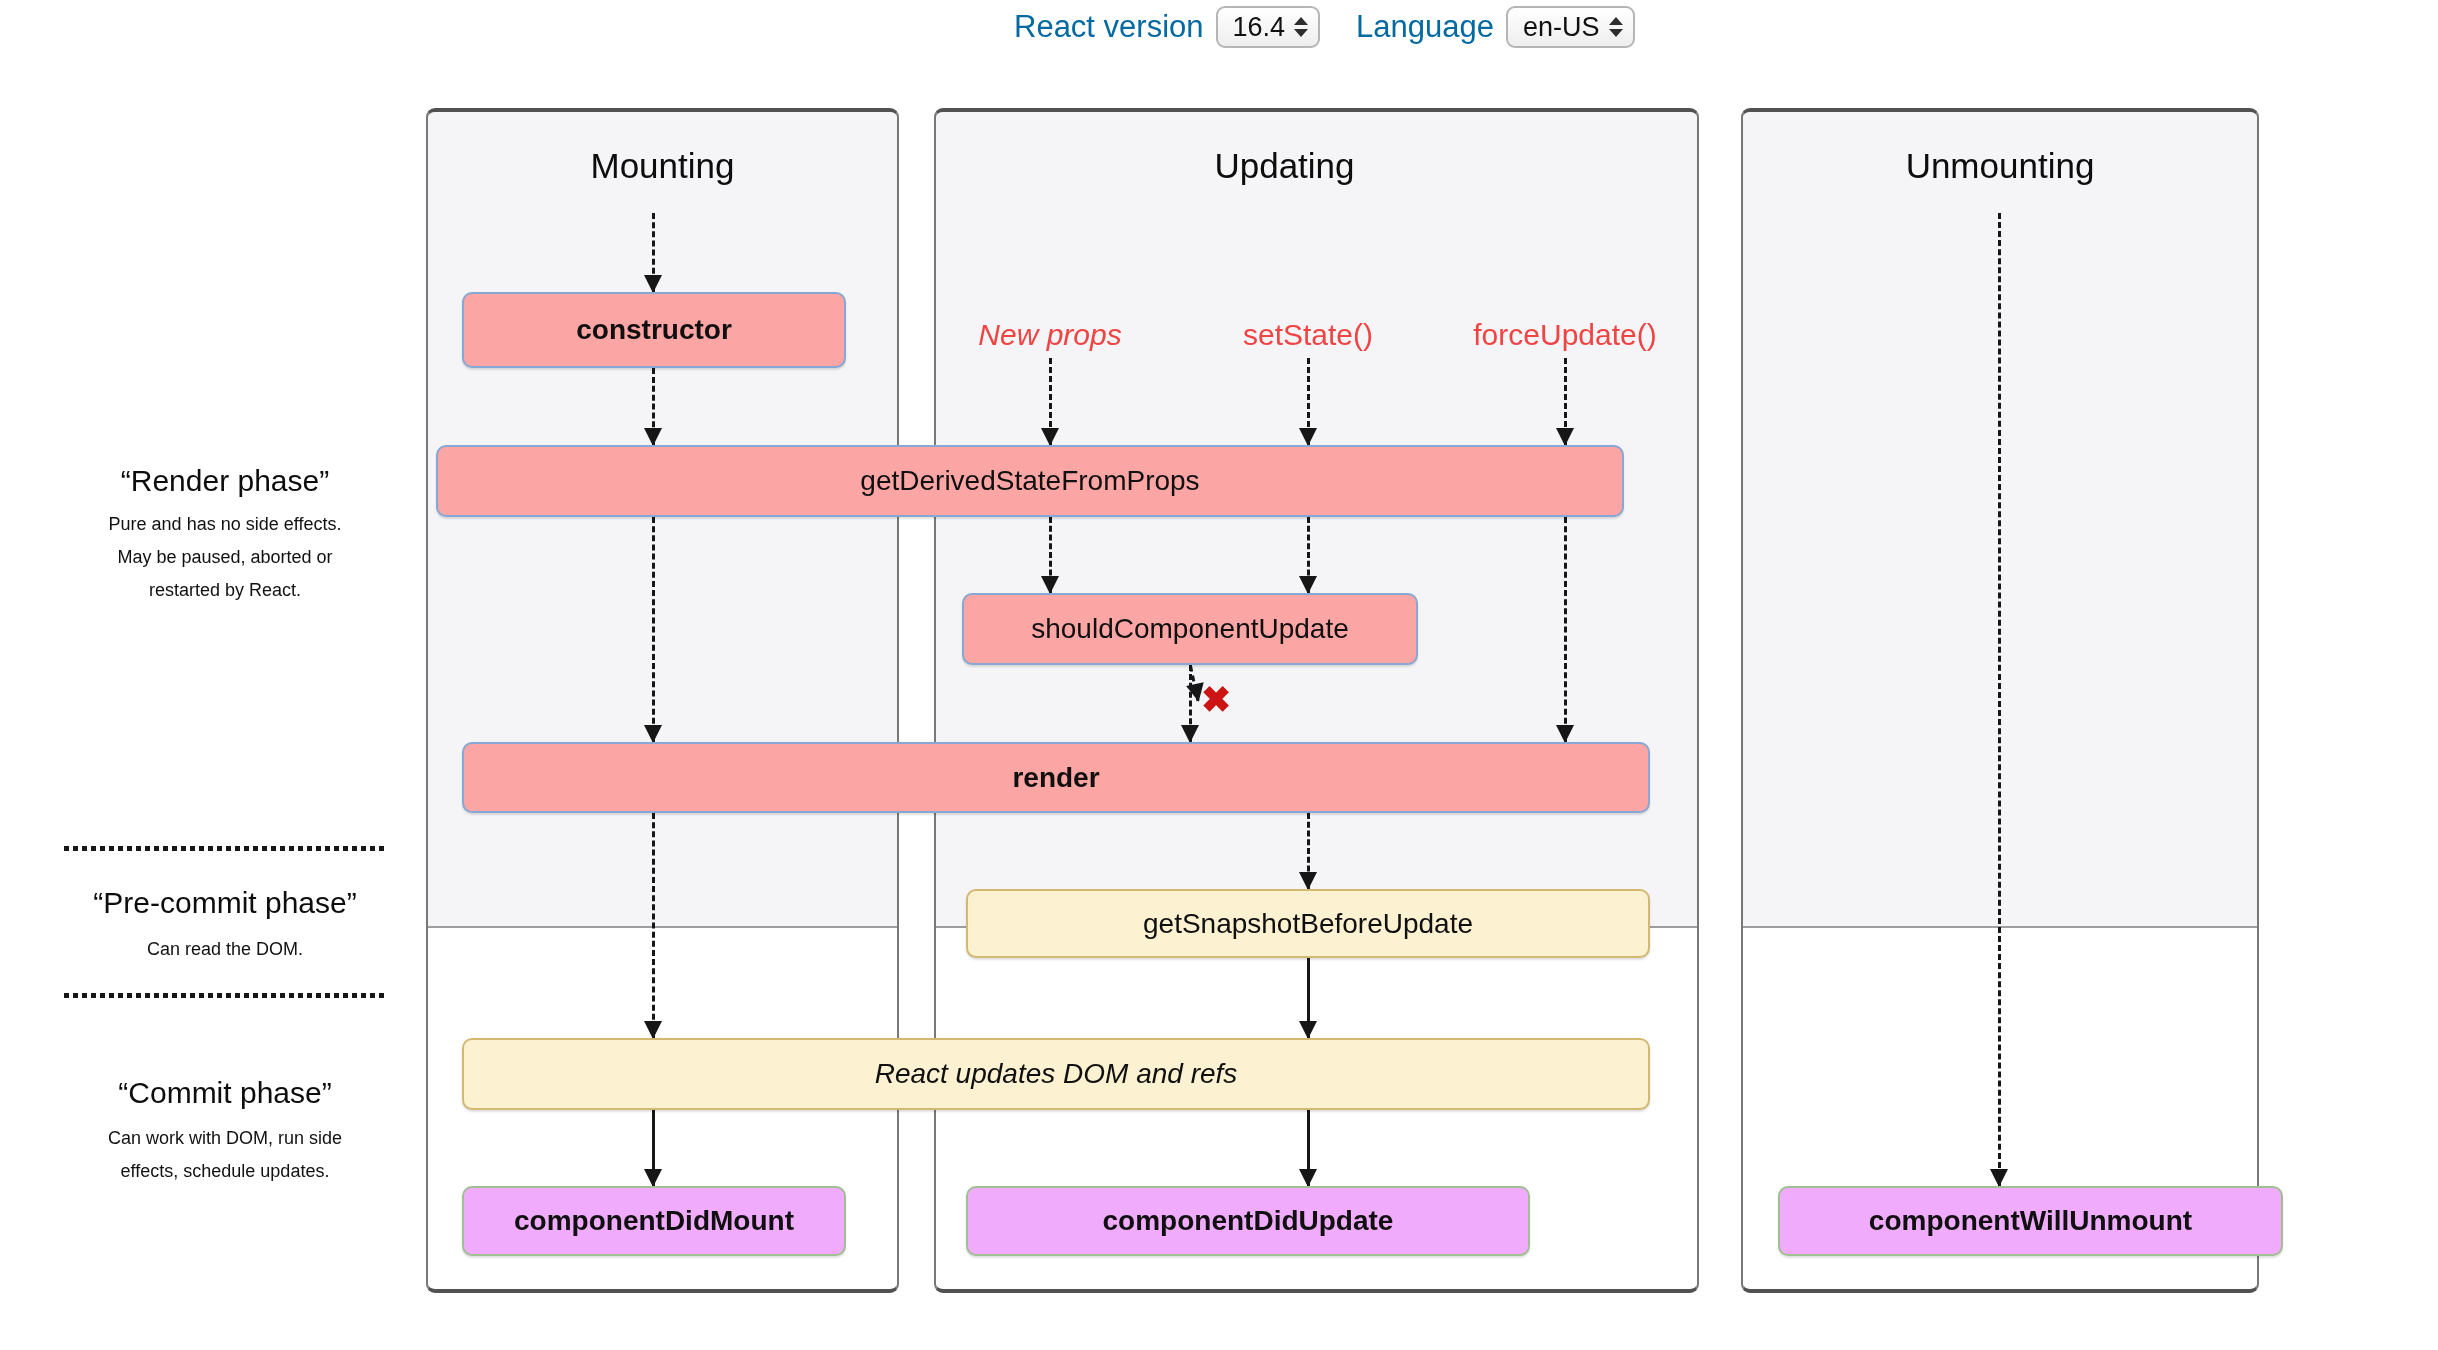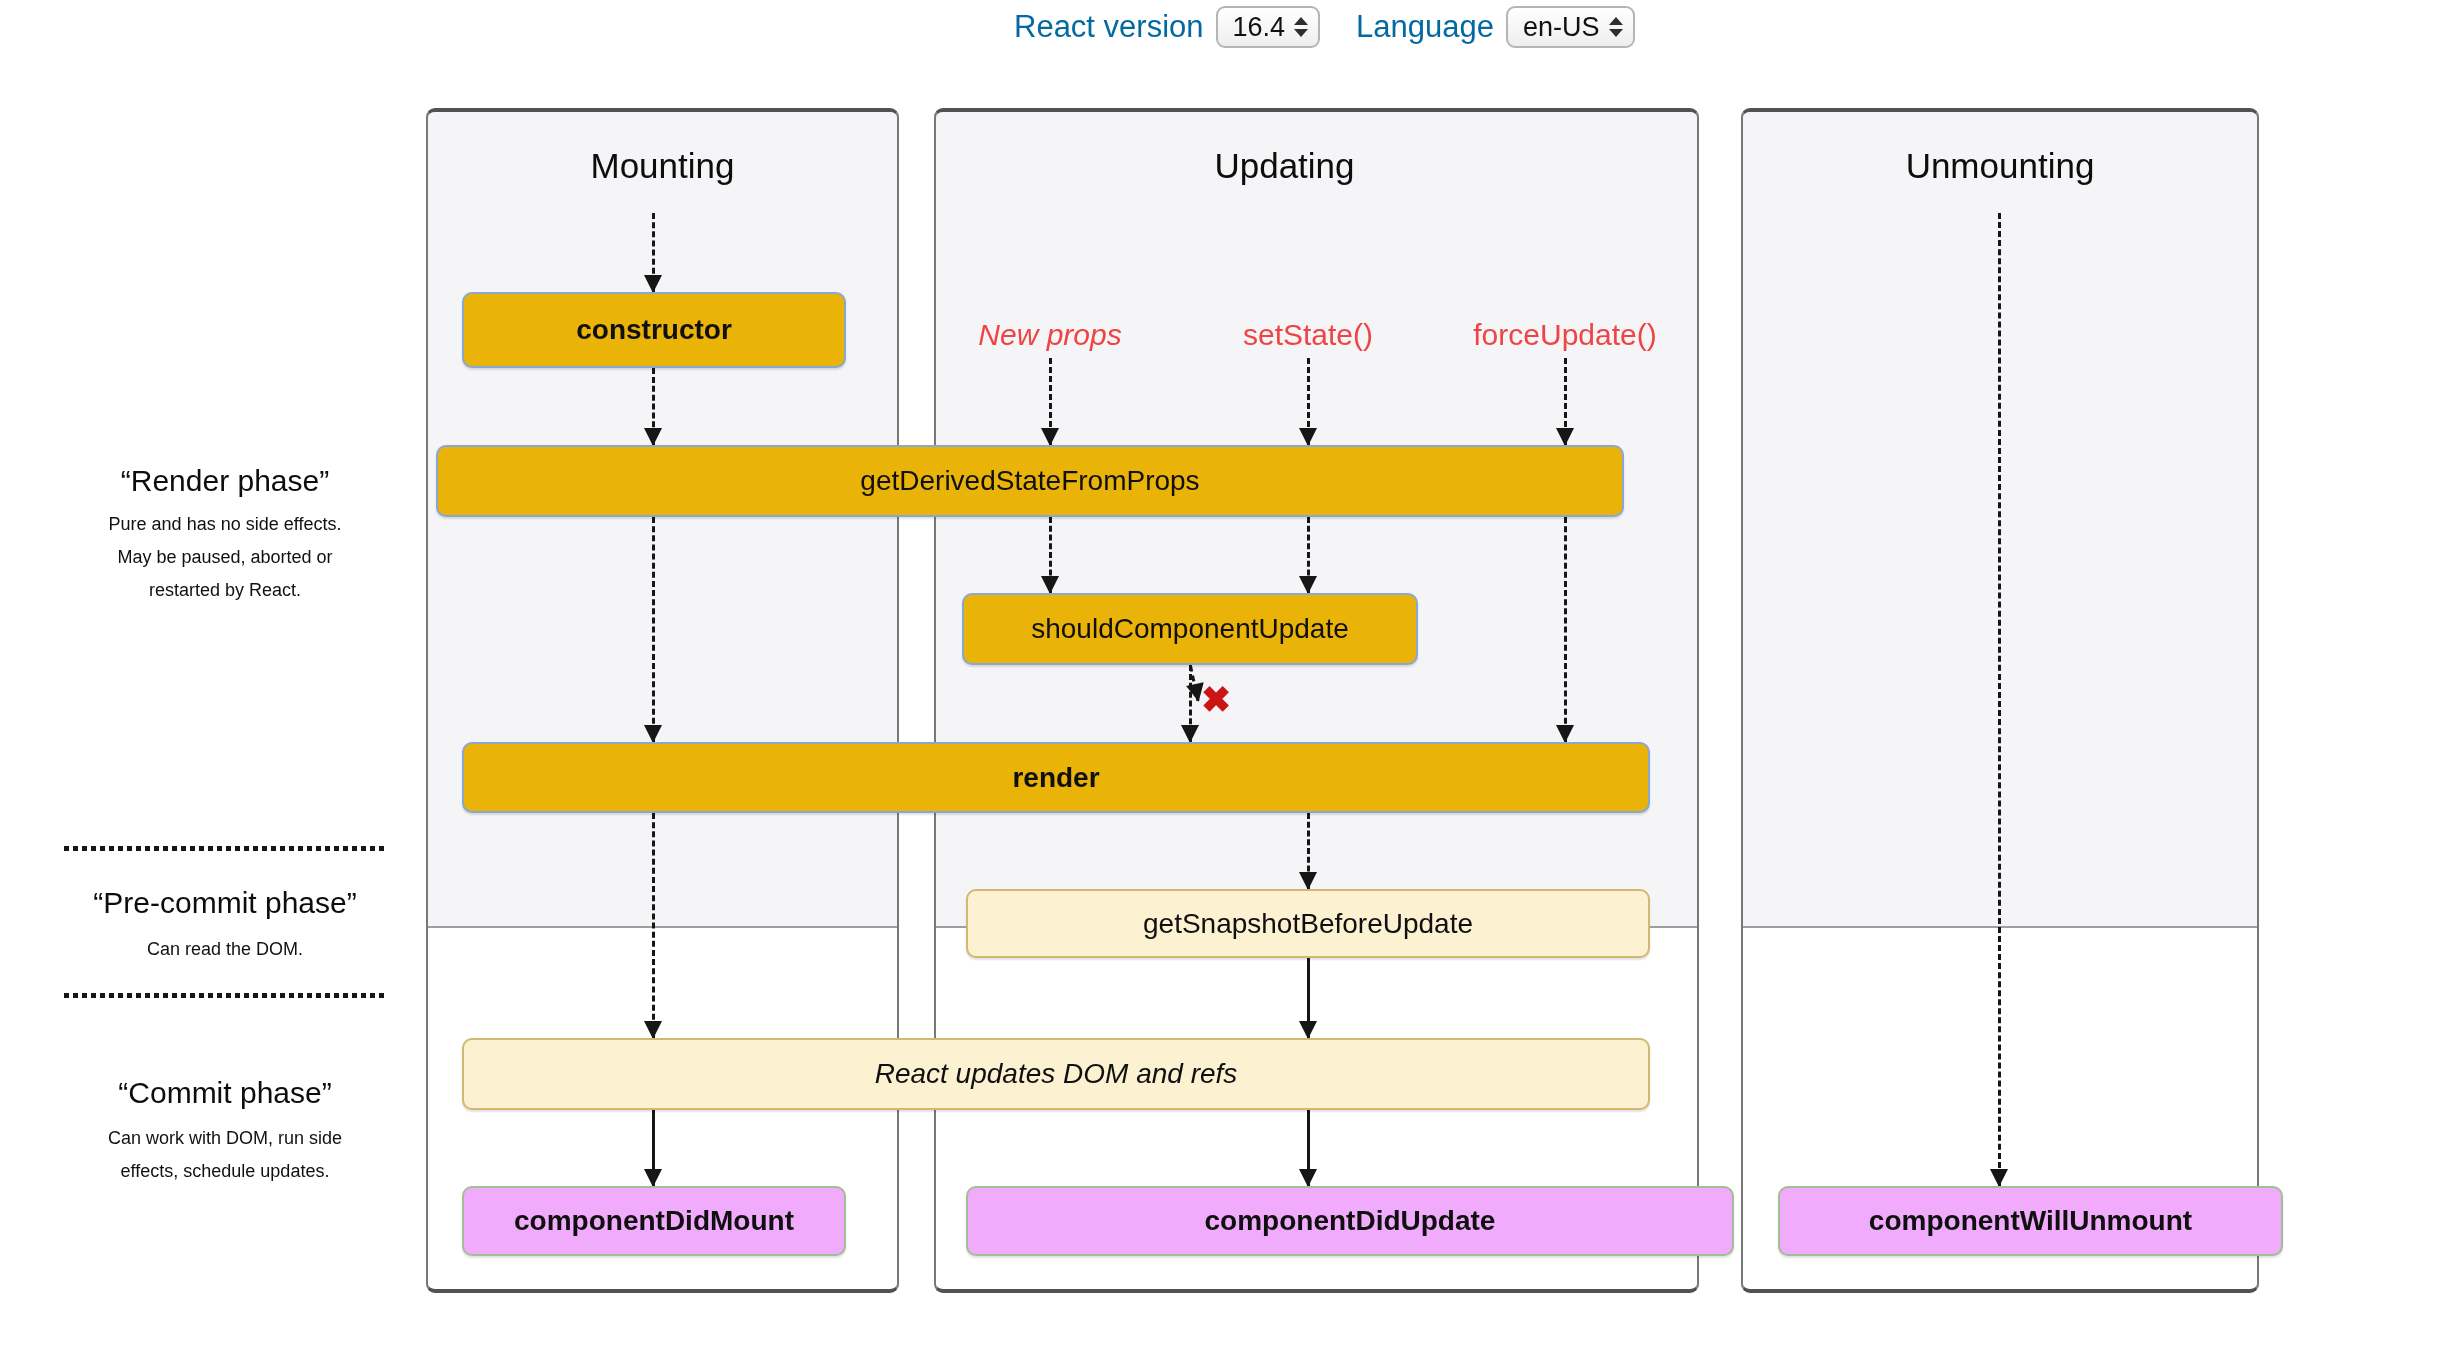--- a/index.html
+++ b/index.html
@@ -29,21 +29,21 @@
   
   .phase-title{position:absolute;left:40px;width:370px;text-align:center;font-size:30px;color:#0d0d0d;}
   .phase-desc{position:absolute;left:103px;width:244px;text-align:center;font-size:18px;line-height:33px;color:#111;}
   .dotted-sep{position:absolute;left:64px;width:322px;height:5px;
               background:repeating-linear-gradient(to right,#161616 0 5px,transparent 5px 9px);}
 
   
   .box{position:absolute;box-sizing:border-box;border-radius:10px;border:2px solid;
        display:flex;align-items:center;justify-content:center;
        font-size:28px;color:#101010;z-index:3;box-shadow:0 2px 2px rgba(0,0,0,0.12);}
-  .blue{background:#eab308;border-color:#87a7d4;}
+  .blue{background:#fca5a5;border-color:#87a7d4;}
   .yellow{background:#fcf1d1;border-color:#d3b871;}
   .green{background:#f0abfc;border-color:#a0bf92;}
   .bold{font-weight:bold;}
   .italic{font-style:italic;}
 
   
   .trigger{position:absolute;top:318px;width:260px;text-align:center;font-size:30px;color:#ef4444;}
 
   
   .arrow{position:absolute;width:0;border-left:3px dashed #161616;z-index:2;}
@@ -123,14 +123,14 @@
 
 <div class="arrow head" style="left:1997.5px;top:213px;height:973px;"></div>
 
 <div class="box blue bold" style="left:462px;top:292px;width:384px;height:76px;">constructor</div>
 <div class="box blue" style="left:436px;top:445px;width:1188px;height:72px;">getDerivedStateFromProps</div>
 <div class="box blue" style="left:962px;top:593px;width:456px;height:72px;">shouldComponentUpdate</div>
 <div class="box blue bold" style="left:462px;top:742px;width:1188px;height:71px;">render</div>
 <div class="box yellow" style="left:966px;top:889px;width:684px;height:69px;">getSnapshotBeforeUpdate</div>
 <div class="box yellow italic" style="left:462px;top:1038px;width:1188px;height:72px;">React updates DOM and refs</div>
 <div class="box green bold" style="left:462px;top:1186px;width:384px;height:70px;">componentDidMount</div>
-<div class="box green bold" style="left:966px;top:1186px;width:768px;height:70px;">componentDidUpdate</div>
+<div class="box green bold" style="left:966px;top:1186px;width:564px;height:70px;">componentDidUpdate</div>
 <div class="box green bold" style="left:1778px;top:1186px;width:505px;height:70px;">componentWillUnmount</div>
 
 </body></html>

